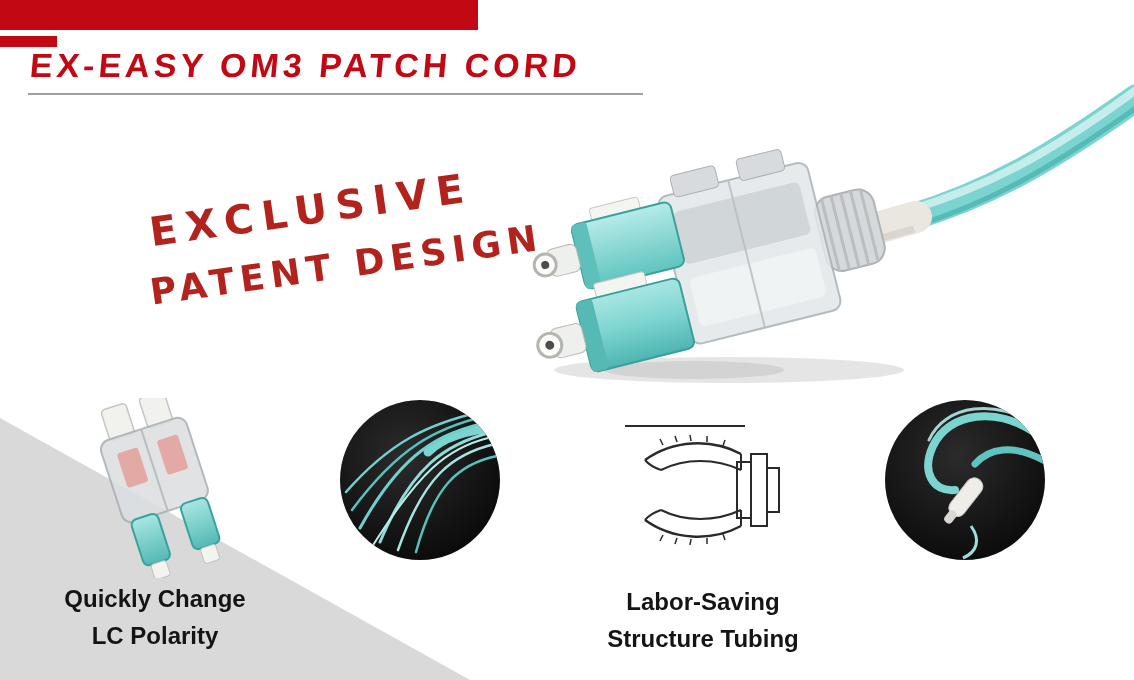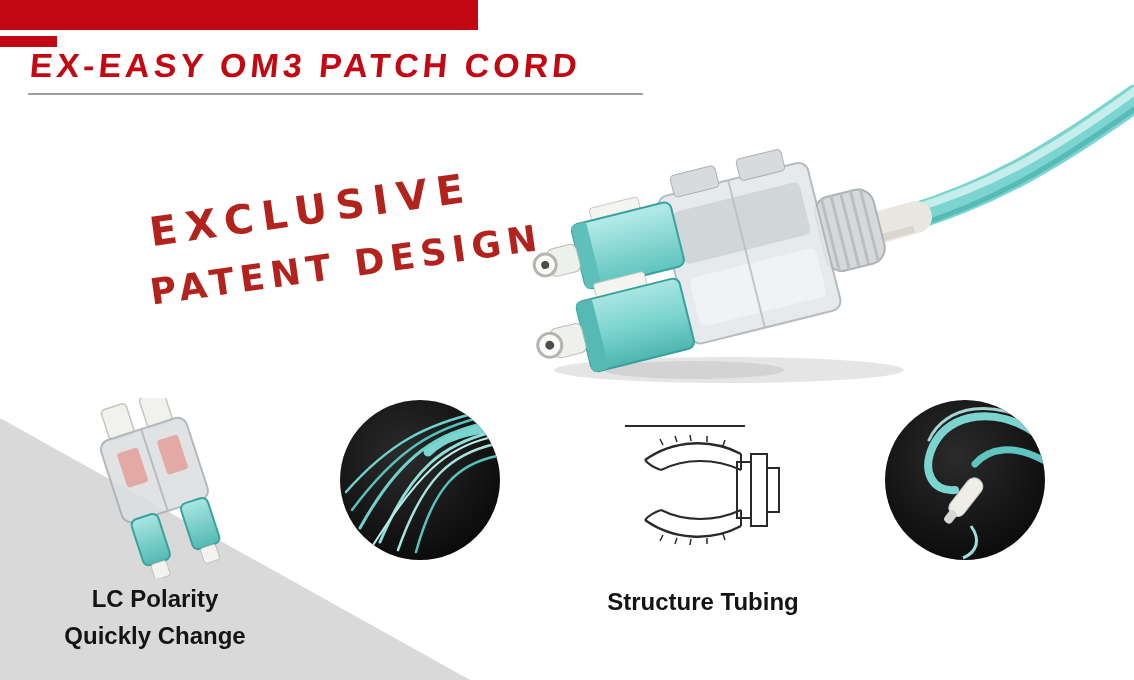--- a/index.html
+++ b/index.html
@@ -194,24 +194,25 @@
       </g>
       <g transform="rotate(38 78 100)">
         <rect x="70" y="74" width="17" height="44" rx="8" fill="#efede8" stroke="#c8c6c0"></rect>
         <rect x="74" y="114" width="9" height="14" rx="4" fill="#d9d7d2"></rect>
       </g>
       <path d="M 86 126 C 96 140 92 152 78 158" stroke="#9adfdb" stroke-width="3" fill="none"></path>
     </g>
   </svg>
 
   <div class="caption cap1">
+    <div>Quickly Change</div>
     <div>LC Polarity</div>
-    <div>Quickly Change</div>
   </div>
   <div class="caption cap2">
   </div>
   <div class="caption cap3">
+    <div>Labor-Saving</div>
     <div>Structure Tubing</div>
   </div>
   <div class="caption cap4">
   </div>
 
 </div>
 
 </body></html>

